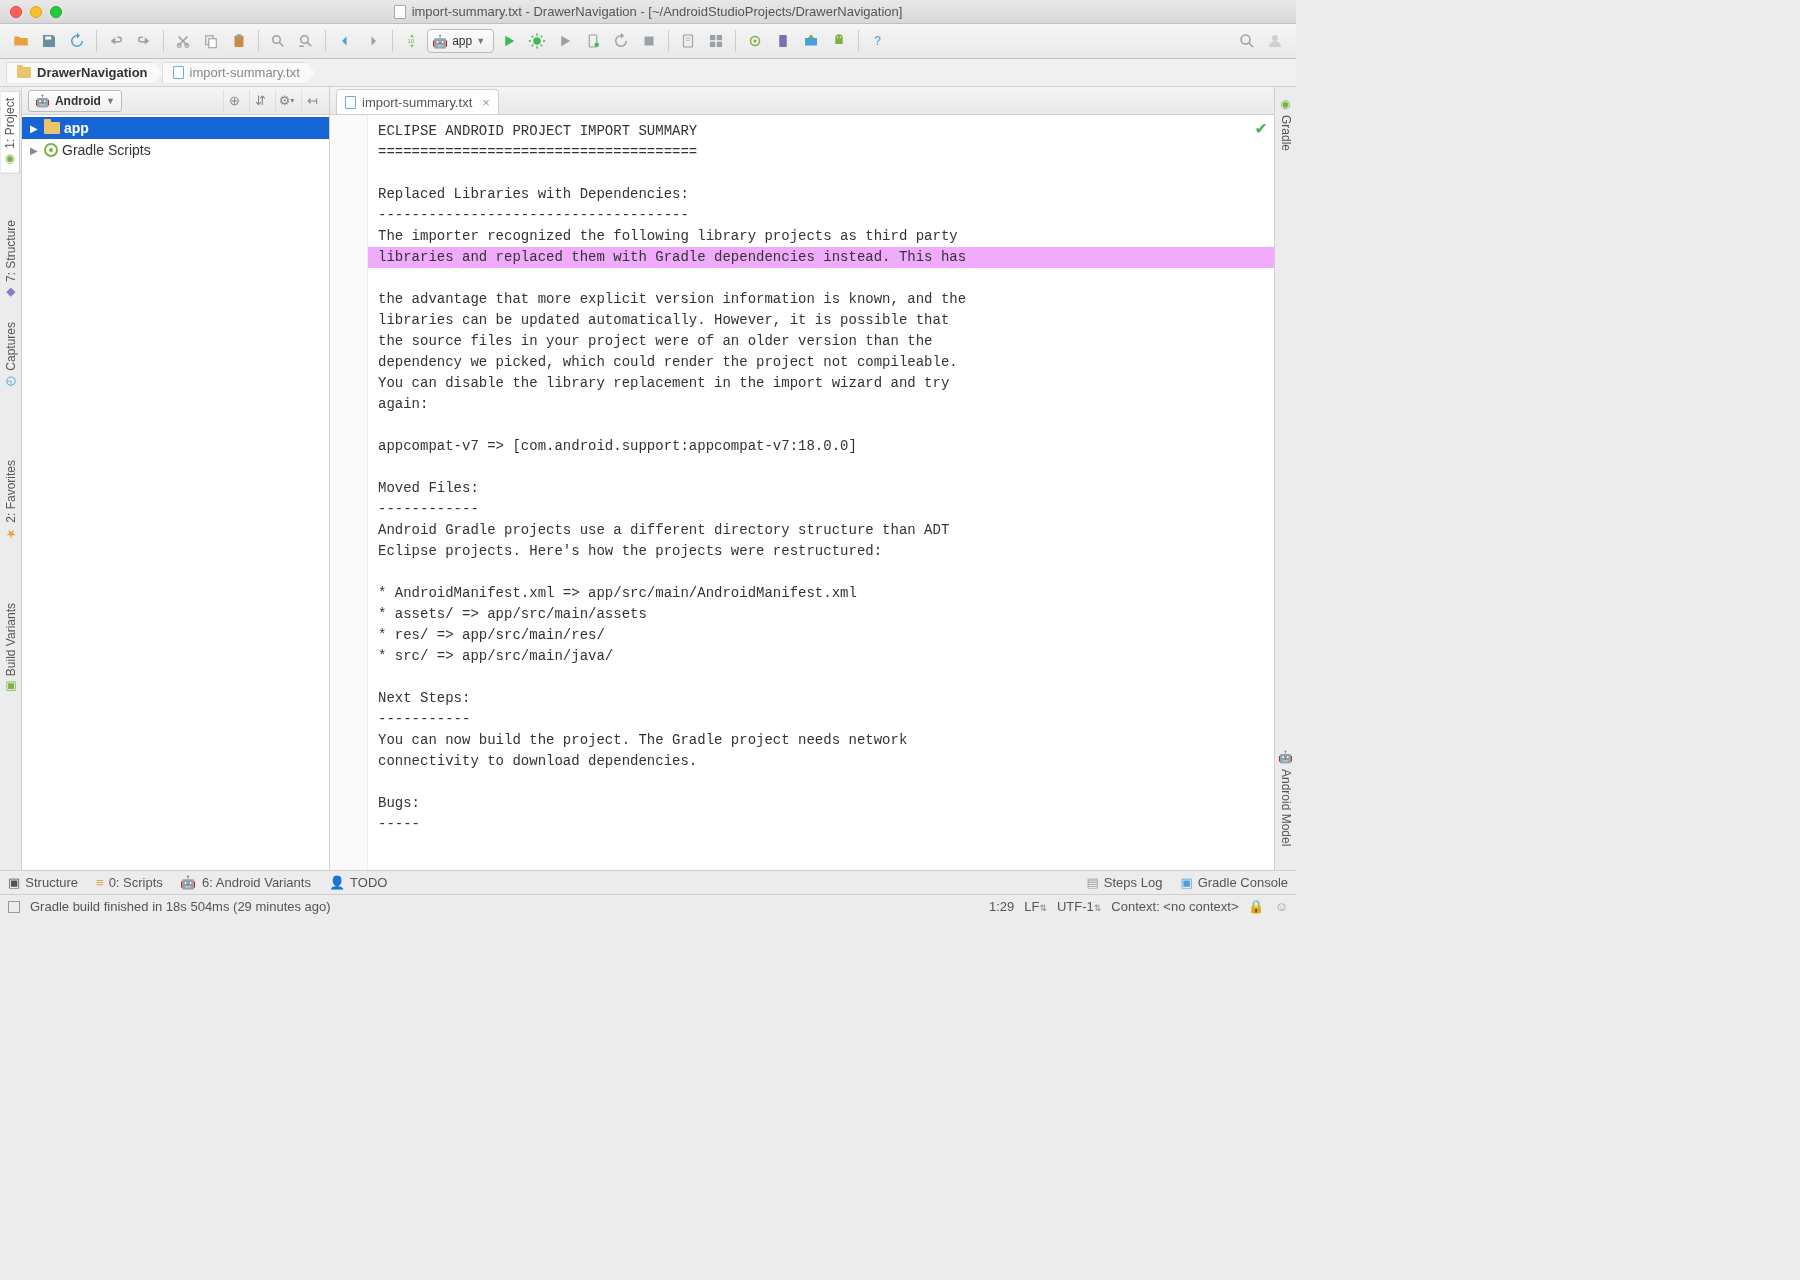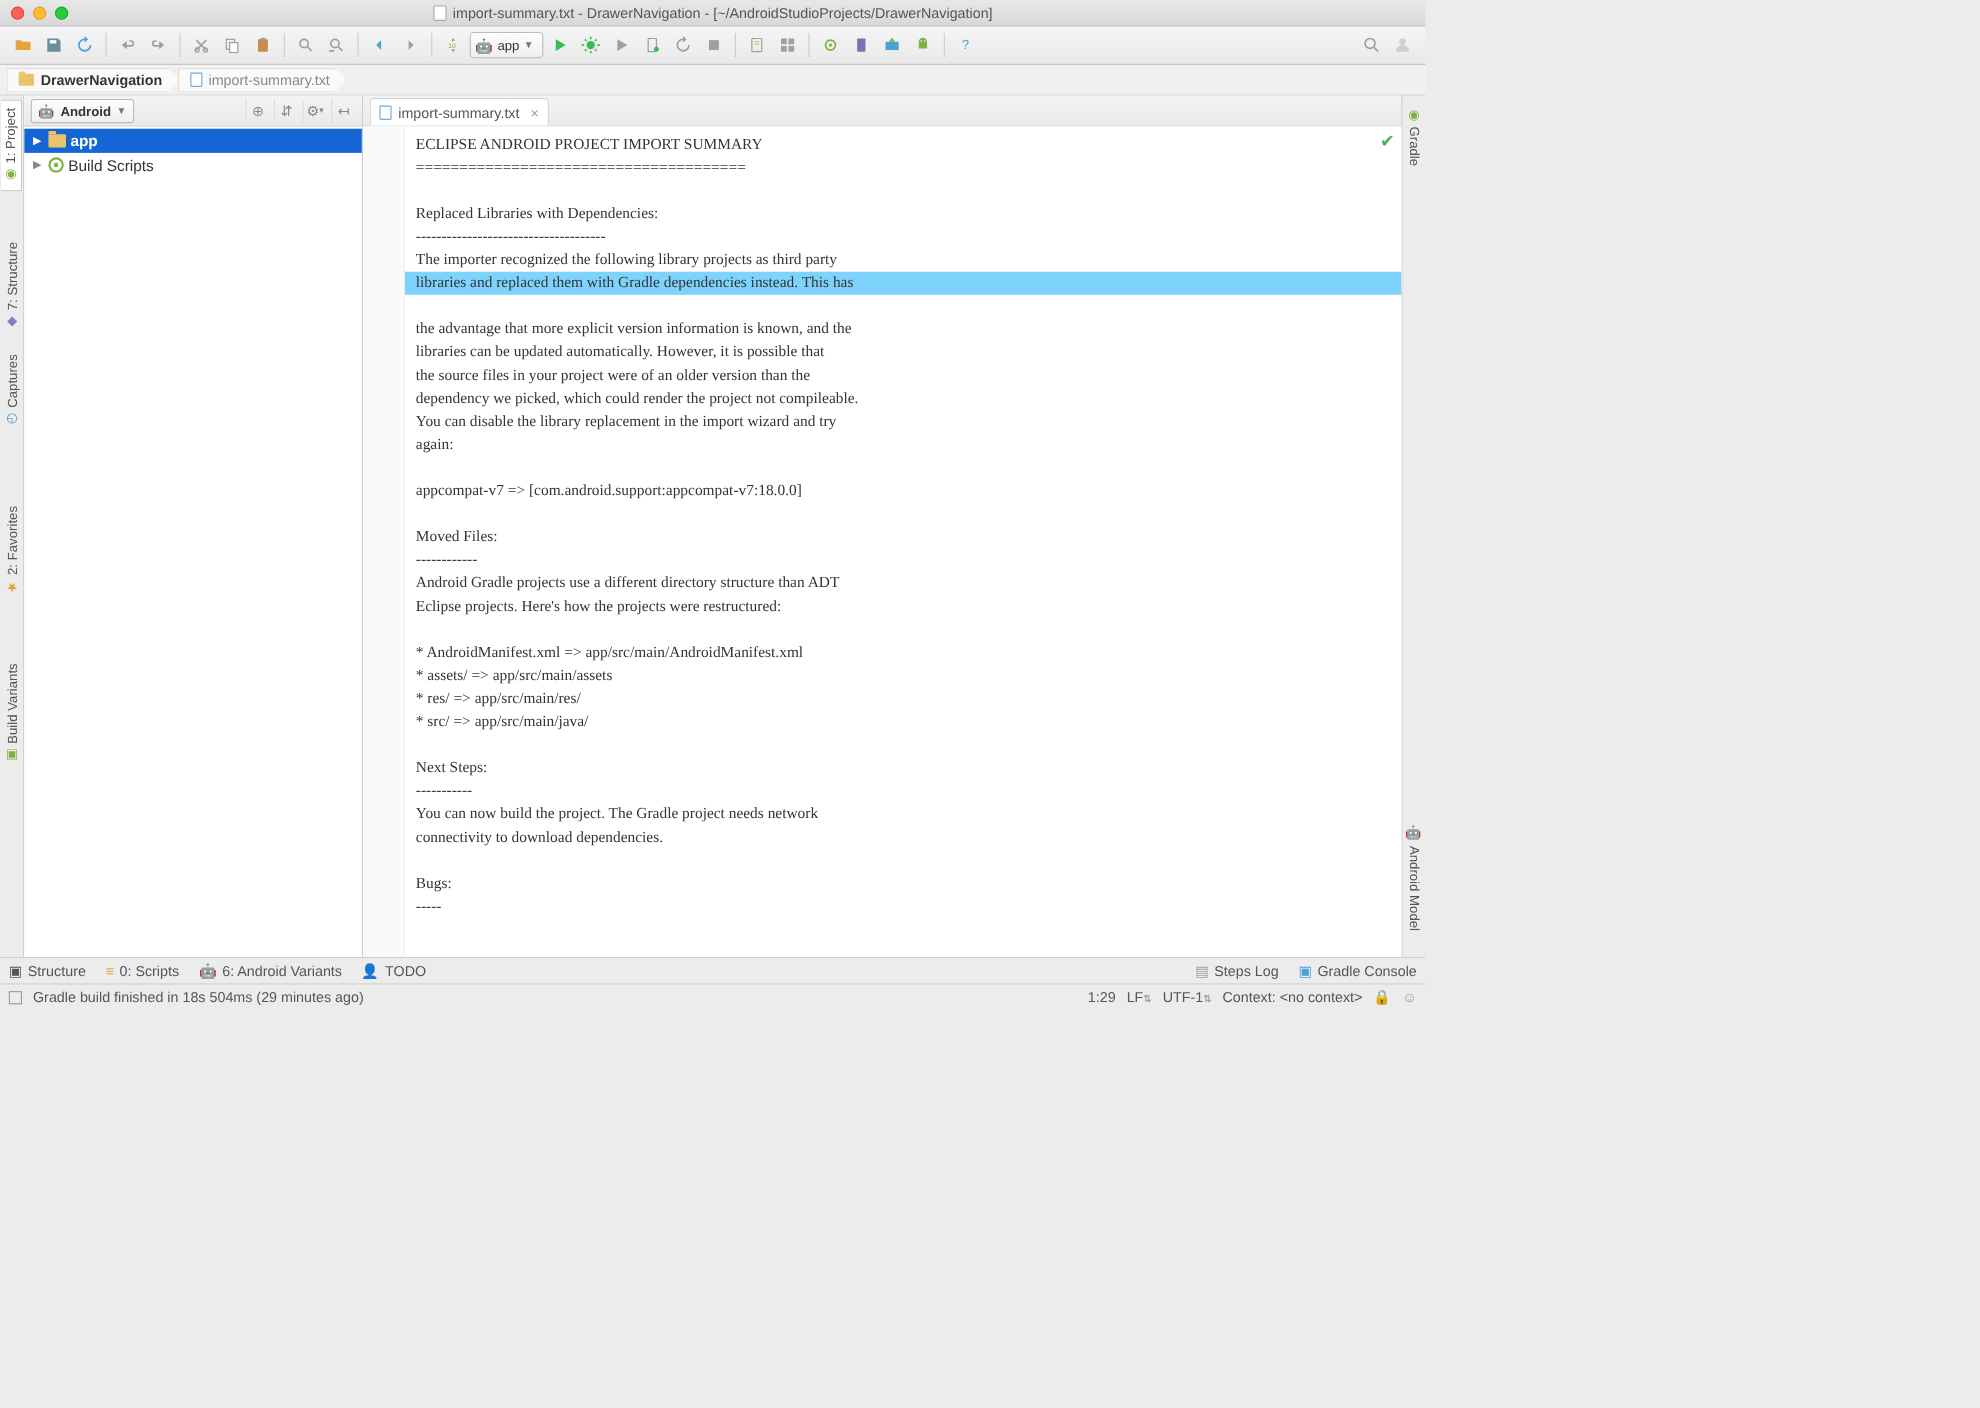--- a/index.html
+++ b/index.html
@@ -219,27 +219,27 @@
   overflow:auto;
 }
 .gutter-strip {
   position:absolute; top:0; left:0;
   width:38px; height:100%;
   background:#fafafa;
   border-right:1px solid #eee;
 }
 .code-content {
   padding: 6px 0 6px 48px;
-  font-family: Liberation Serif, serif;
+  font-family: Liberation Mono, monospace;
   font-size: 14px;
   line-height: 21px;
   white-space: pre;
   color:#333;
 }
-.hl-line { background:#7dd3fc; display:block; margin-left:-48px; padding-left:48px; }
+.hl-line { background:#f0abfc; display:block; margin-left:-48px; padding-left:48px; }
 .check-badge {
   position:absolute; top:4px; right:6px;
   color:#4caf50; font-size:16px;
 }
 
 
 .bottombar {
   height:24px;
   background:#ececec;
   border-top:1px solid #cfcfcf;
@@ -527,21 +527,21 @@
     </div>
     <div class="ptw-tree">
       <div class="tree-row selected">
         <span class="tree-arrow closed"></span>
         <span class="tree-app-folder"></span>
         <span style="font-weight:bold">app</span>
       </div>
       <div class="tree-row">
         <span class="tree-arrow closed" style="color:#888"></span>
         <span class="gradle-icon"></span>
-        <span>Build Scripts</span>
+        <span>Gradle Scripts</span>
       </div>
     </div>
   </div>
 
   <div class="editor-area">
     <div class="editor-tabs">
       <div class="editor-tab">
         <span class="file-mini"></span>
         <span>import-summary.txt</span>
         <span class="close">×</span>

